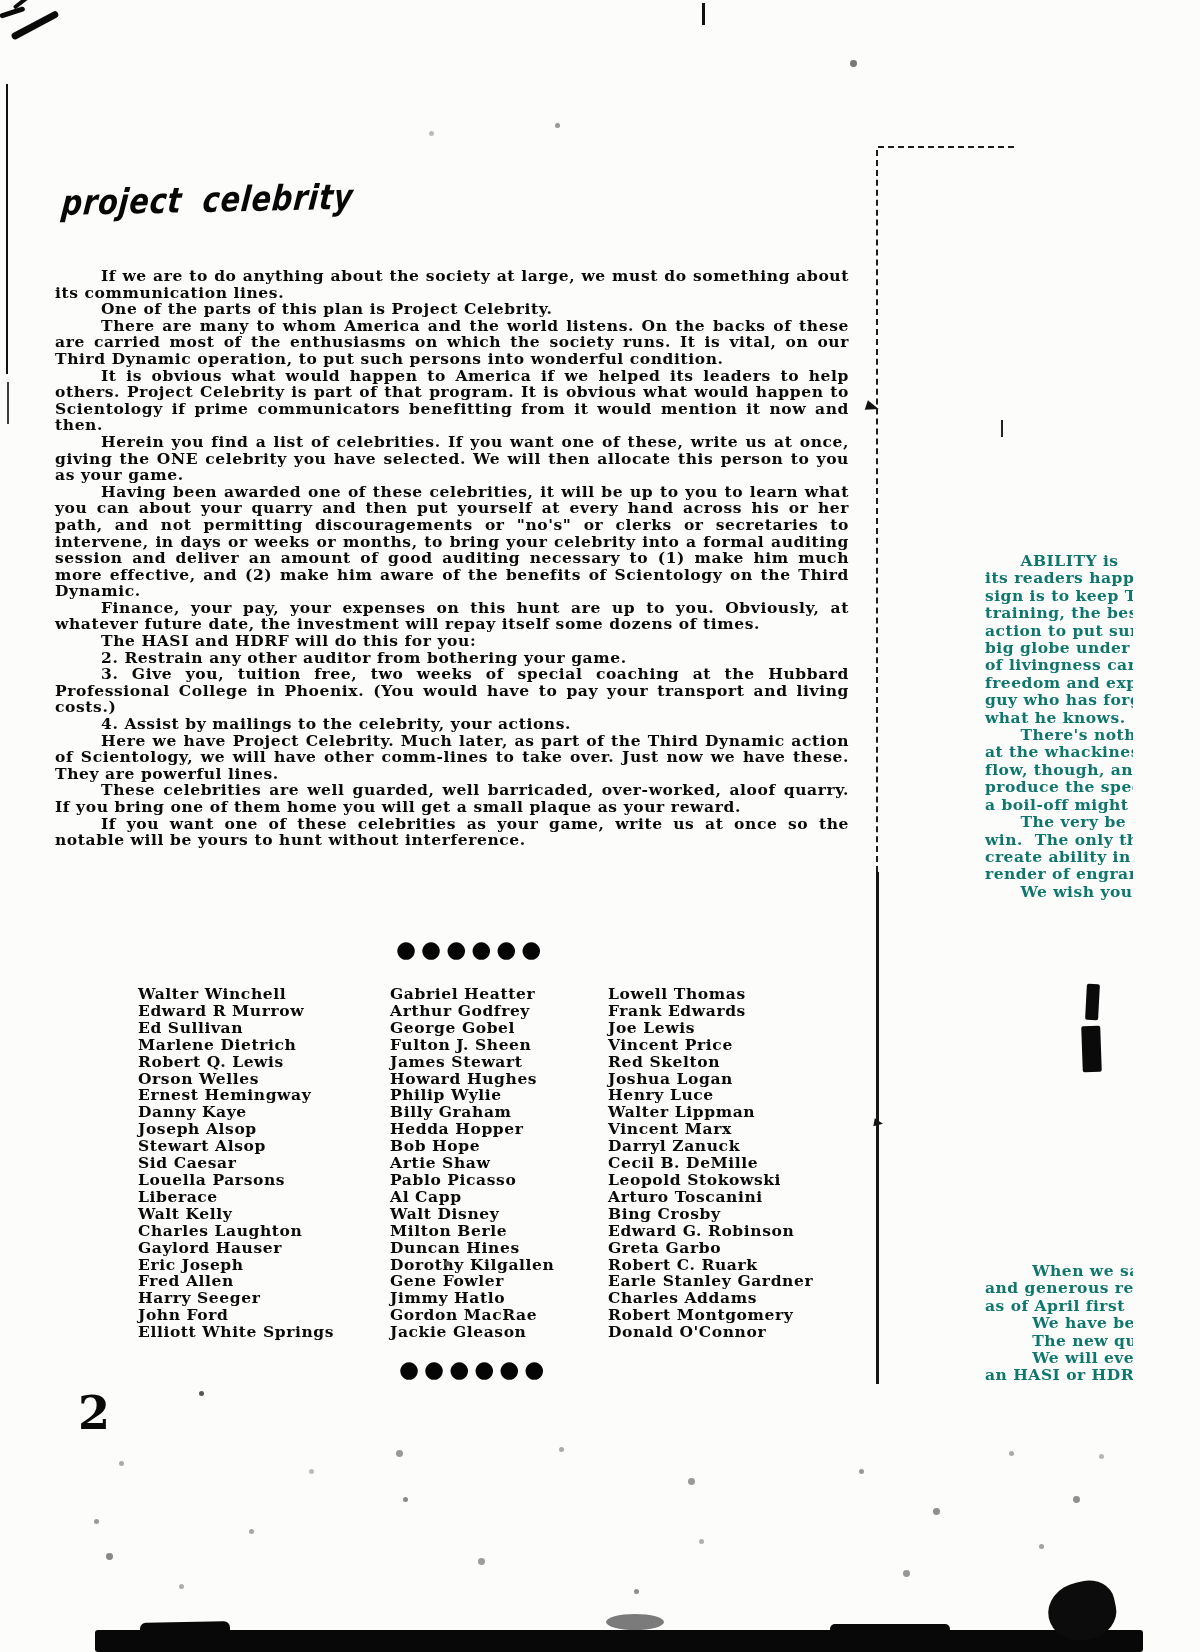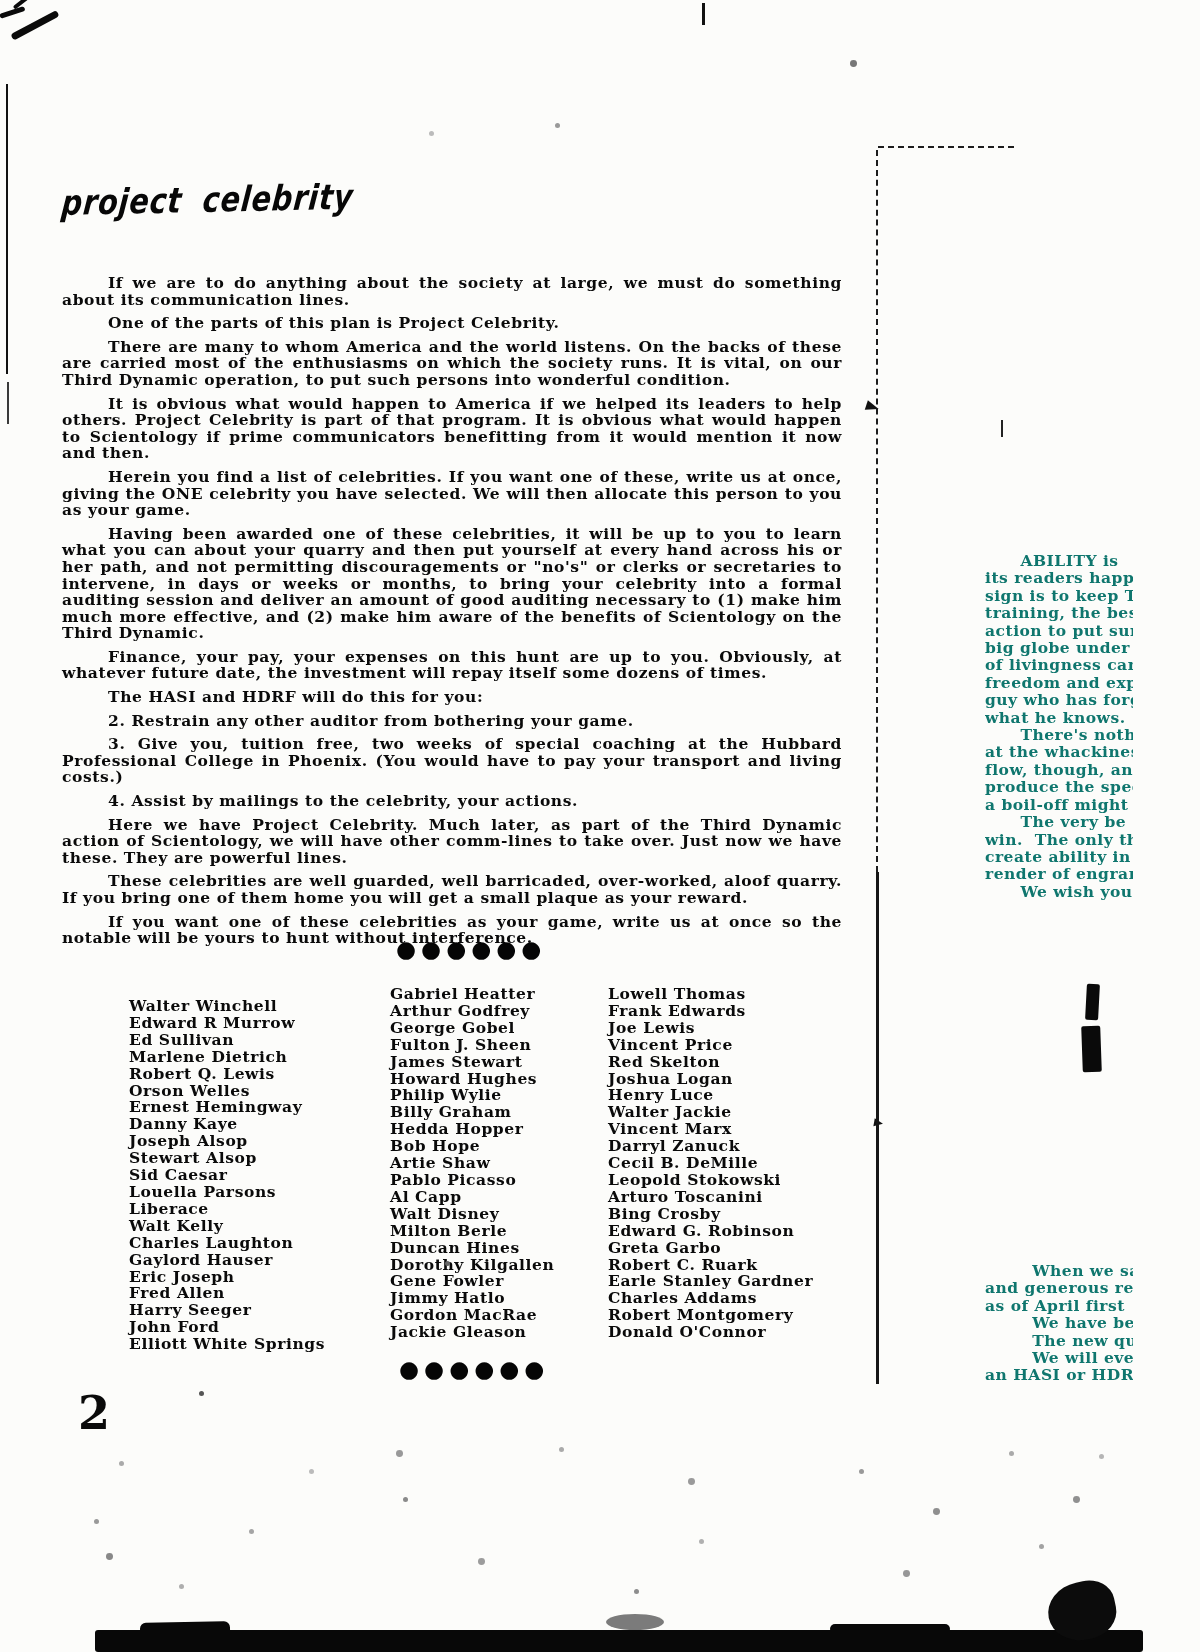--- a/index.html
+++ b/index.html
@@ -18,36 +18,36 @@
     transform:skewX(-6deg) scaleX(.82) rotate(-1deg); transform-origin:left bottom;
     color:#070707;
   }
 
   
   .body-text {
     position:absolute; left:55px; top:268px; width:794px;
     font-size:15.5px; font-weight:700; line-height:16.6px;
     letter-spacing:.6px; text-align:justify; color:#0a0a0a;
   }
-  .para { margin:7px; text-indent:46px; }
+  .para { margin:0; text-indent:46px; }
 
   
   .dots {
     position:absolute; font-family:"DejaVu Sans", sans-serif;
     font-size:23px; letter-spacing:5px; color:#050505; white-space:nowrap;
   }
   .dots-top { left:396px; top:936px; }
   .dots-bottom { left:399px; top:1356px; }
 
   
   .names {
     position:absolute; top:986px; font-size:15.5px; font-weight:700;
     line-height:16.9px; letter-spacing:.6px; white-space:nowrap; color:#0a0a0a;
   }
-  .col1 { left:129px;margin-top:12px; } .col2 { left:390px; } .col3 { left:608px; }
+  .col1 { left:138px; } .col2 { left:390px; } .col3 { left:608px; }
 
   
   .page-number {
     position:absolute; left:78px; top:1386px;
     font-size:46px; font-weight:700; color:#0a0a0a;
   }
 
   
   .frag {
     position:absolute; left:985px; width:148px; overflow:hidden;
@@ -197,21 +197,21 @@
     </div>
   <div class="names col3">
 
   <div class="name">Lowell Thomas</div>
       <div class="name">Frank Edwards</div>
       <div class="name">Joe Lewis</div>
       <div class="name">Vincent Price</div>
       <div class="name">Red Skelton</div>
       <div class="name">Joshua Logan</div>
       <div class="name">Henry Luce</div>
-      <div class="name">Walter Jackie</div>
+      <div class="name">Walter Lippman</div>
       <div class="name">Vincent Marx</div>
       <div class="name">Darryl Zanuck</div>
       <div class="name">Cecil B. DeMille</div>
       <div class="name">Leopold Stokowski</div>
       <div class="name">Arturo Toscanini</div>
       <div class="name">Bing Crosby</div>
       <div class="name">Edward G. Robinson</div>
       <div class="name">Greta Garbo</div>
       <div class="name">Robert C. Ruark</div>
       <div class="name">Earle Stanley Gardner</div>

